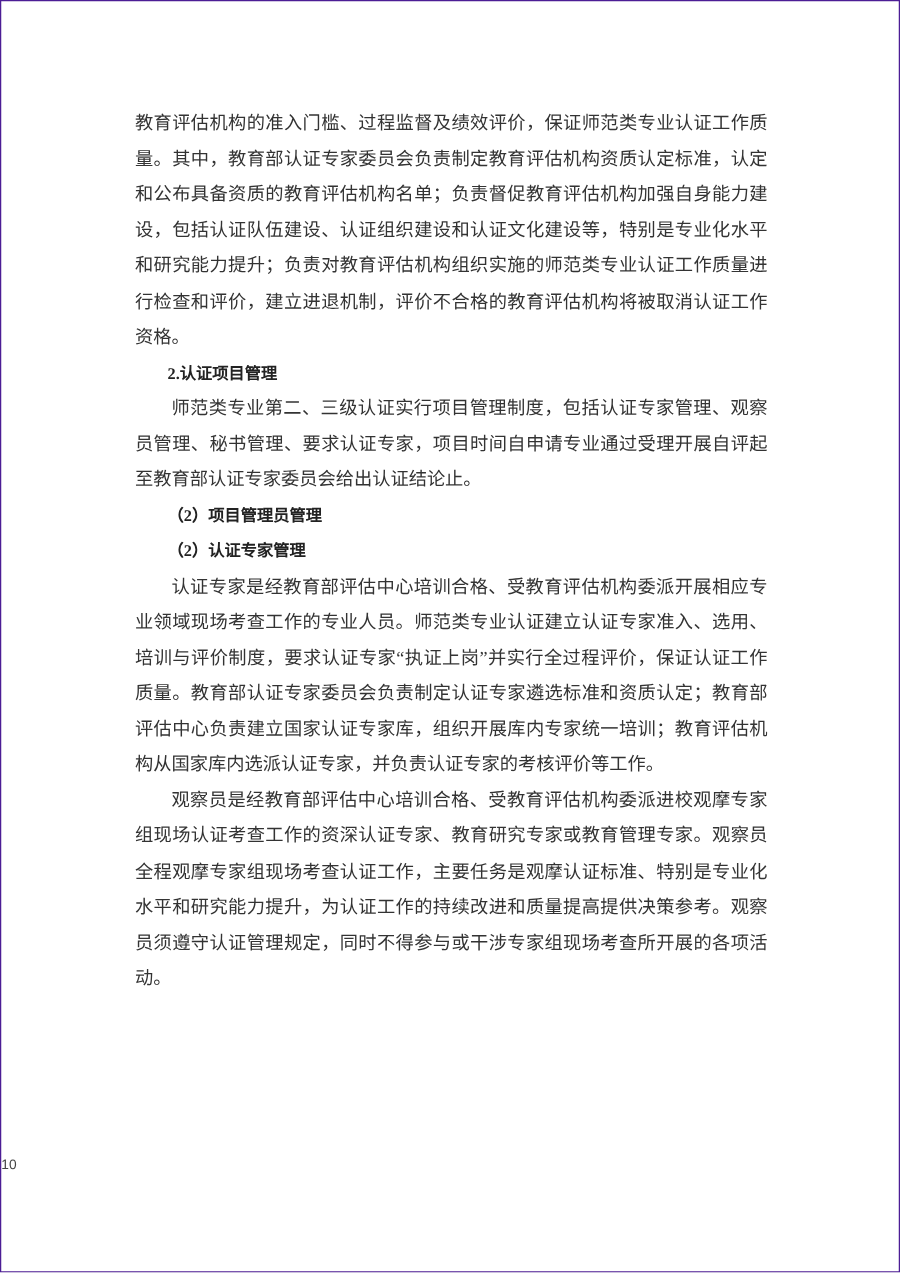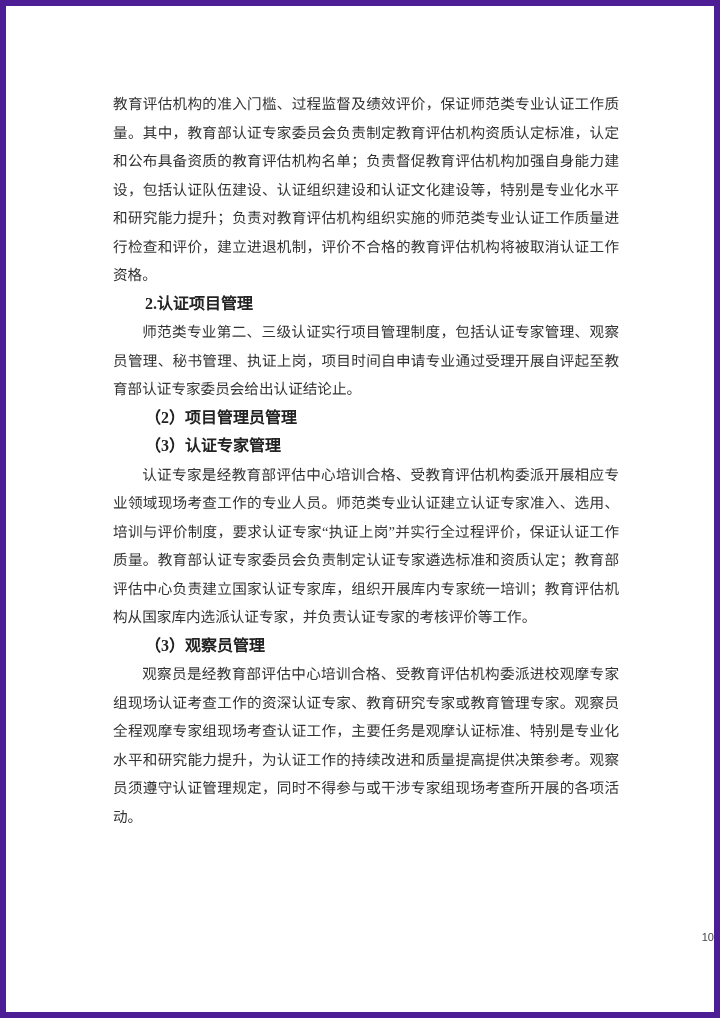--- a/index.html
+++ b/index.html
@@ -11,21 +11,21 @@
     width: 720px;
     height: 1018px;
     font-family: "Liberation Serif", "DejaVu Serif", serif;
   }
   .page {
     position: relative;
     width: 720px;
     height: 1018px;
     background: #ffffff;
     box-sizing: border-box;
-    border: 6px solid #4c1d95;
+    border: 1px solid #4c1d95;
     overflow: hidden;
   }
   .content {
     position: absolute;
     left: 107px;
     width: 506px;
     top: 84px;
     font-size: 14.6px;
     line-height: 28.5px;
     color: #333333;
@@ -35,47 +35,46 @@
   .par {
     margin: 0;
     text-indent: 2em;
     word-break: break-all;
   }
   .par.no-indent {
     text-indent: 0;
   }
   .hd {
     margin: 0;
-    font-size: 16px;
+    font-size: 13px;
     line-height: 28.5px;
     font-weight: bold;
     text-indent: 2em;
     color: #222222;
     text-align: left;
   }
   .pagenum {
     position: absolute;
     left: 0;
     right: 0;
     top: 923px;
-    text-align: right;
+    text-align: left;
     font-size: 11px;
     line-height: 16px;
     color: #444444;
     font-family: "Liberation Sans", "DejaVu Sans", sans-serif;
   }
 </style>
 </head>
 <body>
 
 <div class="page">
   <main class="content">
     <p class="par no-indent">教育评估机构的准入门槛、过程监督及绩效评价，保证师范类专业认证工作质量。其中，教育部认证专家委员会负责制定教育评估机构资质认定标准，认定和公布具备资质的教育评估机构名单；负责督促教育评估机构加强自身能力建设，包括认证队伍建设、认证组织建设和认证文化建设等，特别是专业化水平和研究能力提升；负责对教育评估机构组织实施的师范类专业认证工作质量进行检查和评价，建立进退机制，评价不合格的教育评估机构将被取消认证工作资格。</p>
     <h2 class="hd">2.认证项目管理</h2>
-    <p class="par">师范类专业第二、三级认证实行项目管理制度，包括认证专家管理、观察员管理、秘书管理、执证上岗，项目时间自申请专业通过受理开展自评起至教育部认证专家委员会给出认证结论止。</p>
+    <p class="par">师范类专业第二、三级认证实行项目管理制度，包括认证专家管理、观察员管理、秘书管理、要求认证专家，项目时间自申请专业通过受理开展自评起至教育部认证专家委员会给出认证结论止。</p>
     <h3 class="hd">（2）项目管理员管理</h3>
-    <h3 class="hd">（3）认证专家管理</h3>
+    <h3 class="hd">（2）认证专家管理</h3>
     <p class="par">认证专家是经教育部评估中心培训合格、受教育评估机构委派开展相应专业领域现场考查工作的专业人员。师范类专业认证建立认证专家准入、选用、培训与评价制度，要求认证专家“执证上岗”并实行全过程评价，保证认证工作质量。教育部认证专家委员会负责制定认证专家遴选标准和资质认定；教育部评估中心负责建立国家认证专家库，组织开展库内专家统一培训；教育评估机构从国家库内选派认证专家，并负责认证专家的考核评价等工作。</p>
-    <h3 class="hd">（3）观察员管理</h3>
     <p class="par">观察员是经教育部评估中心培训合格、受教育评估机构委派进校观摩专家组现场认证考查工作的资深认证专家、教育研究专家或教育管理专家。观察员全程观摩专家组现场考查认证工作，主要任务是观摩认证标准、特别是专业化水平和研究能力提升，为认证工作的持续改进和质量提高提供决策参考。观察员须遵守认证管理规定，同时不得参与或干涉专家组现场考查所开展的各项活动。</p>
   </main>
   <footer class="pagenum">10</footer>
 </div>
 
 </body></html>

